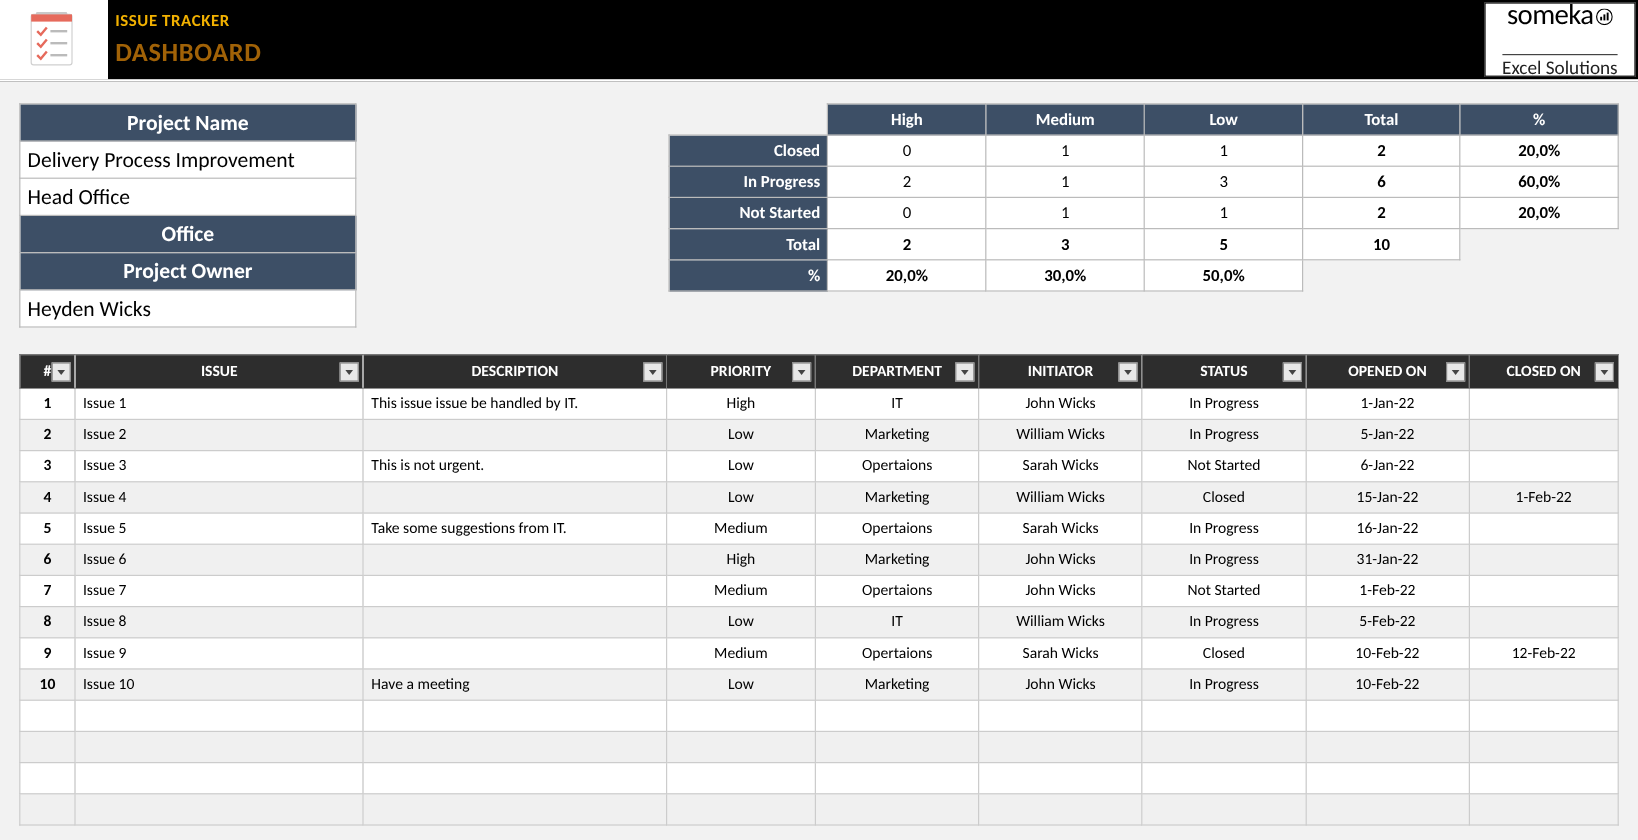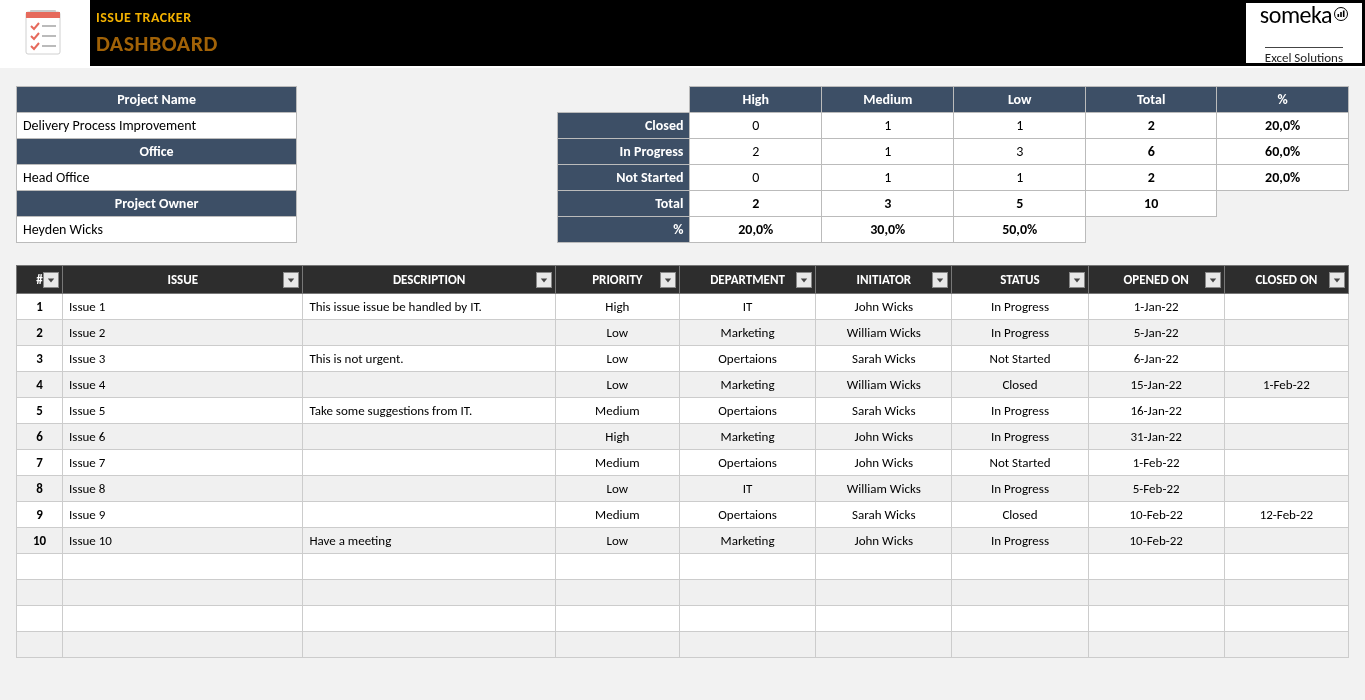--- a/index.html
+++ b/index.html
@@ -54,33 +54,33 @@
     background: #fff;
     padding: 4px 14px 2px 14px;
     display: flex;
     flex-direction: column;
     align-items: center;
     justify-content: center;
     border: 1px solid #000;
     margin: 2px 2px 2px 0;
   }
   .brand-top { font-size: 24px; font-weight: 400; letter-spacing: -0.5px; line-height: 1; }
-  .brand-sub { font-size: 13px; color: #222; border-top:1px solid #444; padding-top:2px; margin-top:20px;}
+  .brand-sub { font-size: 16px; color: #222; border-top:1px solid #444; padding-top:2px; margin-top:20px;}
   .content { padding: 18px 16px 4px 16px; }
   .upper {
     display: flex;
     gap: 260px;
     align-items: flex-start;
     margin-bottom: 22px;
   }
   .info-box { width: 290px; border-collapse: collapse; }
   .info-box td, .info-box th {
     border: 1px solid #bbb;
     padding: 4px 6px;
-    font-size: 14px;
+    font-size: 18px;
   }
   .hdr-cell {
     background: #3d4f66;
     color: #fff;
     font-weight: 700;
     text-align: center;
   }
   .val-cell {
     background: #fff;
     text-align: left;
@@ -155,21 +155,21 @@
           <rect x="20" y="35" width="14" height="2"></rect>
         </g>
       </svg>
     </span>
   </div>
   <div class="banner-titles">
     <div class="banner-small">ISSUE TRACKER</div>
     <div class="banner-big">DASHBOARD</div>
   </div>
   <div class="brand">
-    <div style="display:flex;align-items:center;gap:2px;">
+    <div style="display:flex;align-items:flex-end;gap:2px;">
       <span class="brand-top">someka</span>
       <span style="display:inline-block;">
         <svg width="14" height="14" viewBox="0 0 14 14">
             <circle cx="7" cy="7" r="6.5" fill="none" stroke="#000" stroke-width="1"></circle>
             <rect x="3.5" y="7" width="1.6" height="3" fill="#000"></rect>
             <rect x="6.2" y="5" width="1.6" height="5" fill="#000"></rect>
             <rect x="8.9" y="3.5" width="1.6" height="6.5" fill="#000"></rect>
           </svg>
       </span>
     </div>
@@ -182,24 +182,24 @@
 
     <table class="info-box">
       <tbody>
           <tr>
             <td class="hdr-cell">Project Name</td>
           </tr>
       <tr>
             <td class="val-cell">Delivery Process Improvement</td>
           </tr>
       <tr>
+            <td class="val-cell">Head Office</td>
+          </tr>
+      <tr>
             <td class="hdr-cell">Office</td>
-          </tr>
-      <tr>
-            <td class="val-cell">Head Office</td>
           </tr>
       <tr>
             <td class="hdr-cell">Project Owner</td>
           </tr>
       <tr>
             <td class="val-cell">Heyden Wicks</td>
           </tr>
     </tbody>
       </table>
 

